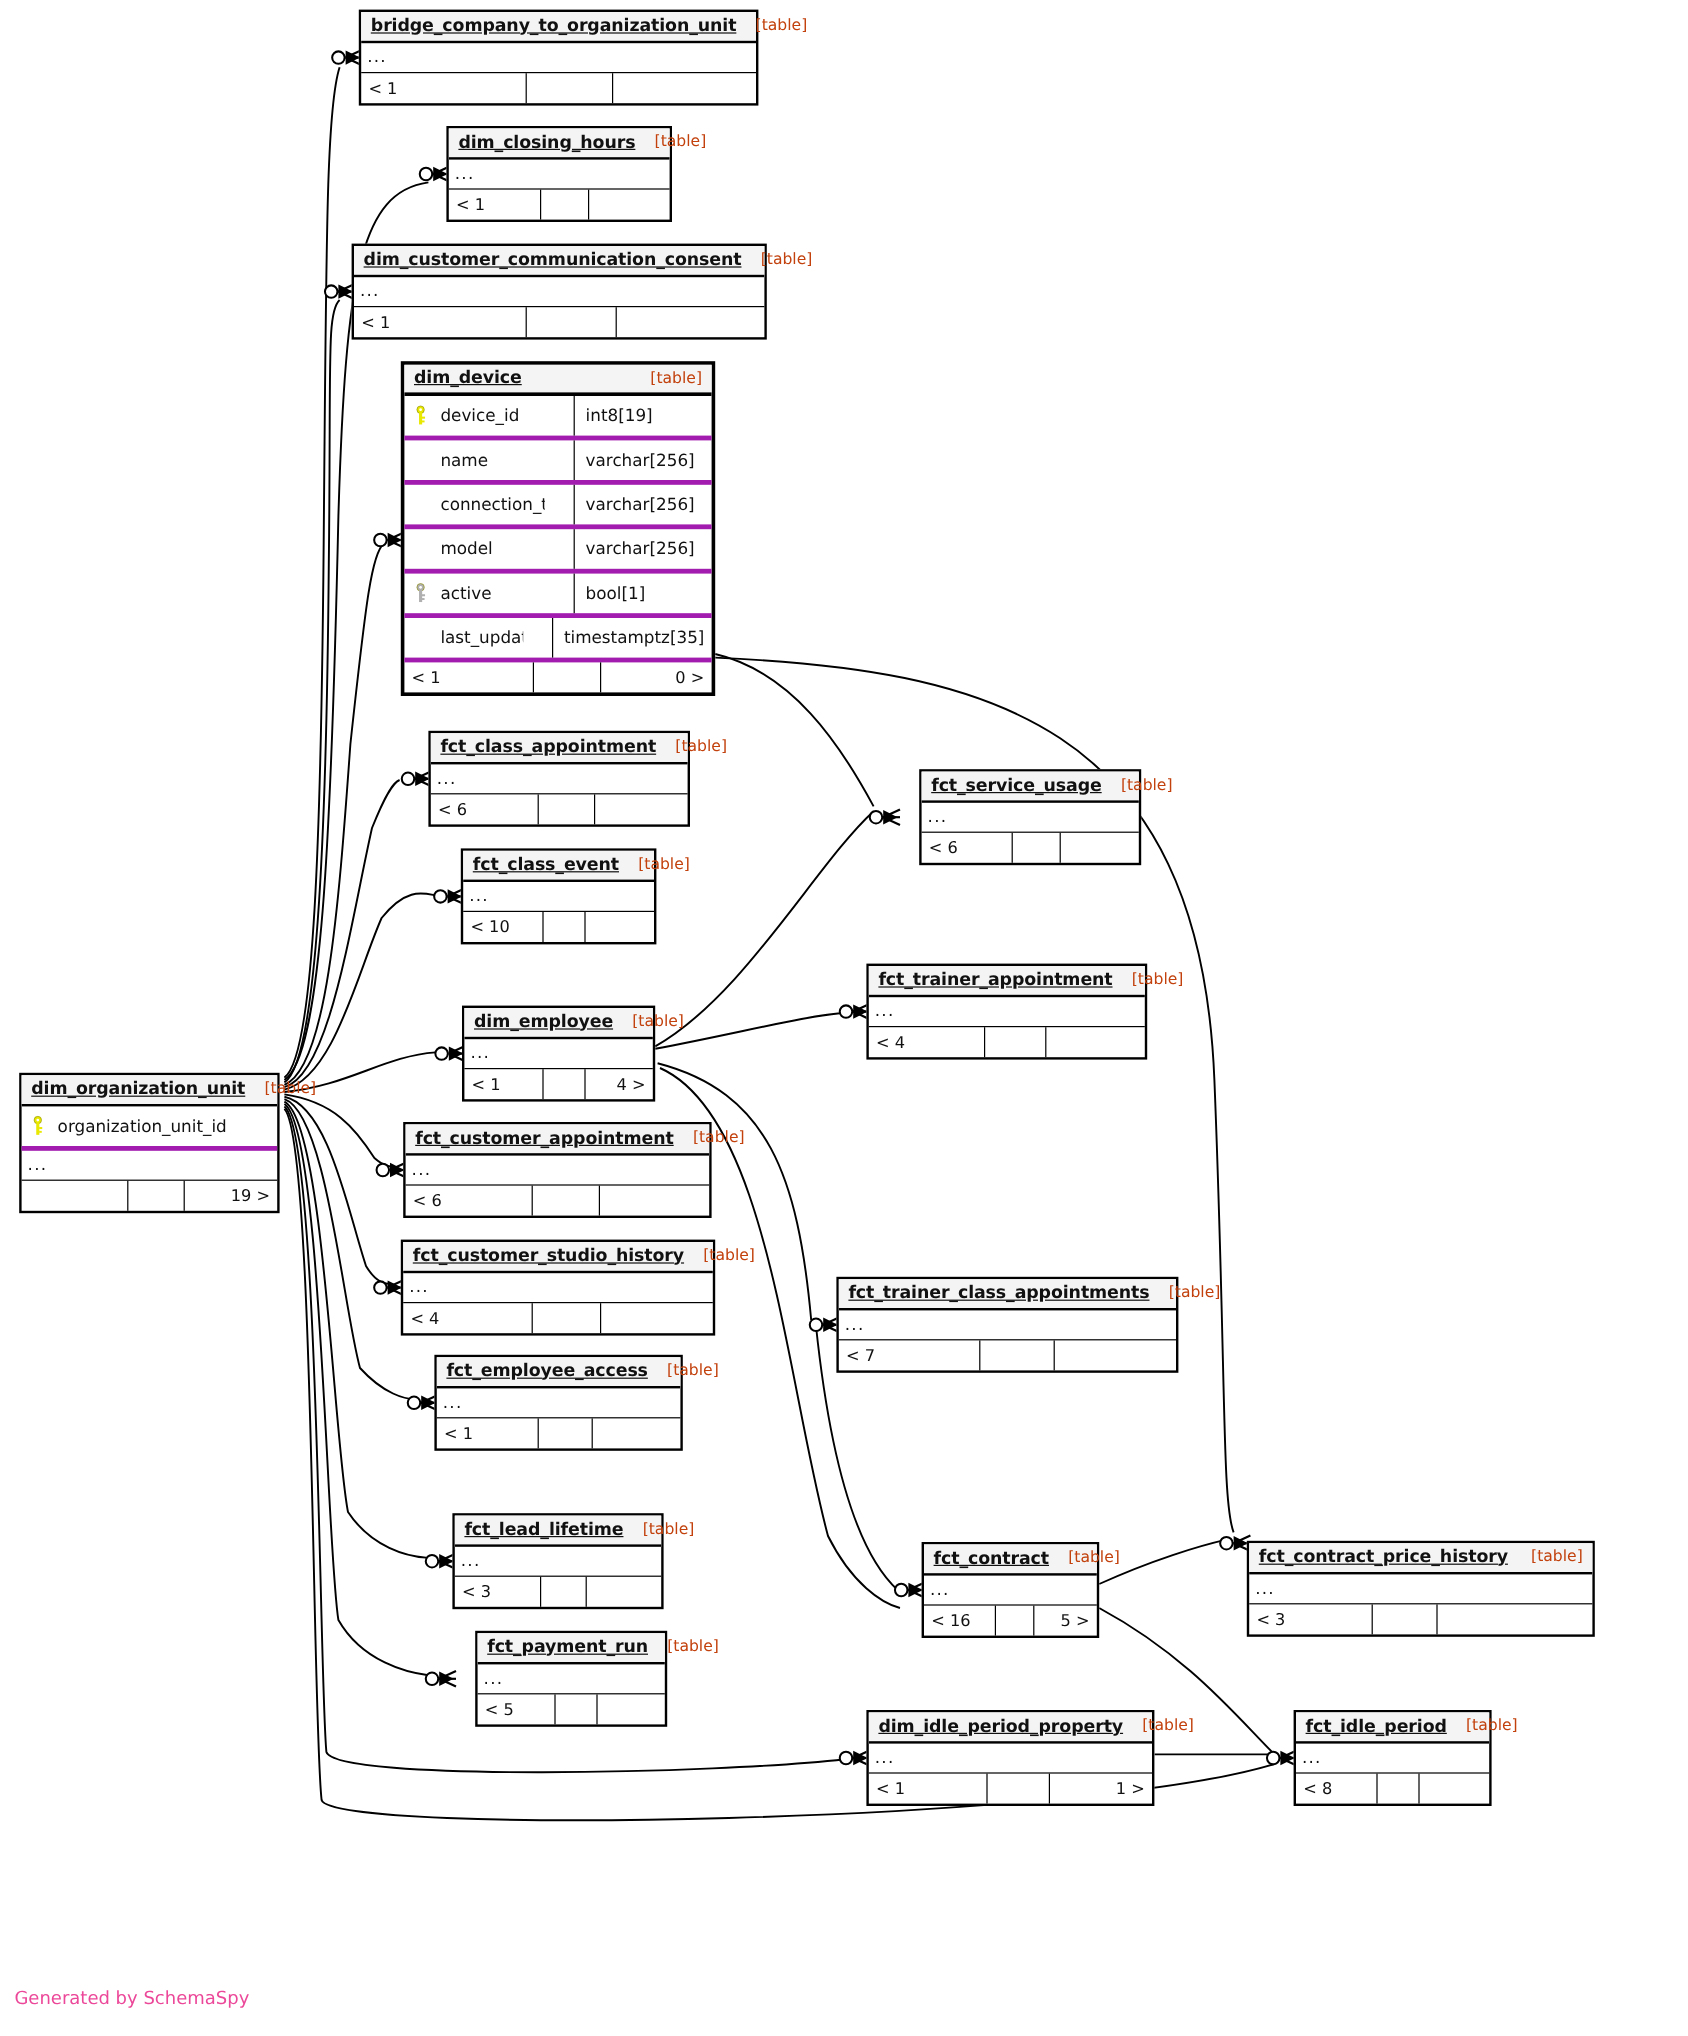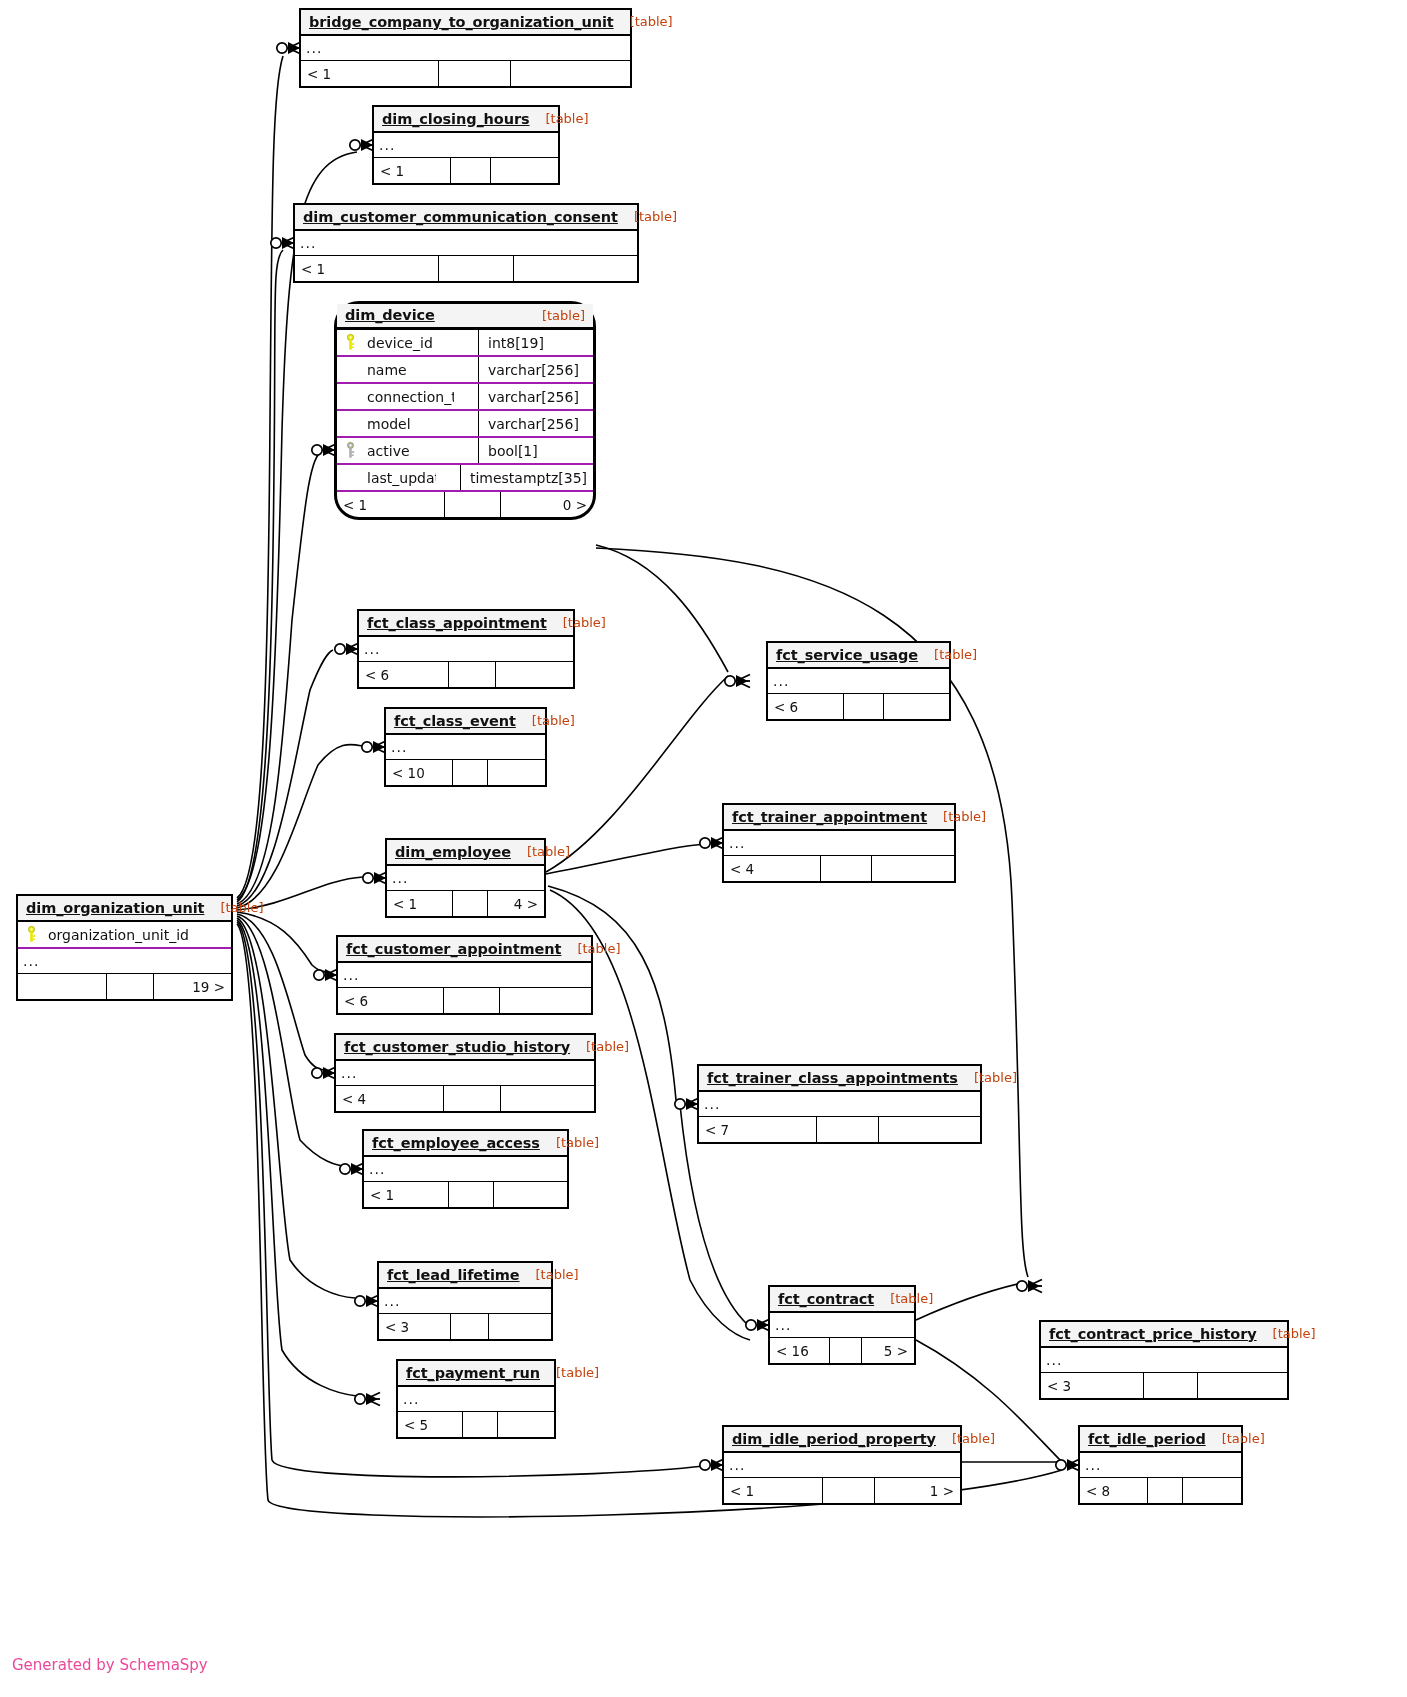--- a/index.html
+++ b/index.html
@@ -63,22 +63,22 @@
   .node-title .ttype {
     font-size: 13px;
     color: #c2410c;
     font-weight: normal;
     margin-left: 16px;
     white-space: nowrap;
   }
   .row {
     display: flex;
     align-items: center;
-    height: 27px;
-    border-bottom: 2px solid #a21caf;
+    height: 37px;
+    border-bottom: 4px solid #a21caf;
     box-sizing: border-box;
     font-size: 14px;
   }
   .row:last-child {
     border-bottom: none;
   }
   .row .keycell {
     width: 26px;
     flex: 0 0 26px;
     text-align: center;
@@ -128,21 +128,21 @@
     padding: 0 6px;
     overflow: hidden;
     white-space: nowrap;
   }
   .footer-row .fcell:last-child {
     border-right: none;
   }
   .footer-row .fcell.left { justify-content: flex-start; }
   .footer-row .fcell.right { justify-content: flex-end; }
   .footer-row .fcell.mid { justify-content: center; }
-  .node.thick { border-width: 3px; border-radius: 25px; }
+  .node.thick { border-width: 3px; }
   .node.thick .node-title { border-bottom-width: 3px; }
   .credit {
     position: absolute;
     left: 12px;
     top: 1656px;
     font-size: 15px;
     color: #ec4899;
     white-space: nowrap;
   }
   svg.keyicon { overflow: visible; }
@@ -529,21 +529,21 @@
           <span class="tname">fct_employee_access</span>
           <span class="ttype">[table]</span>
         </div>
         <div class="ellipsis-row">...</div>
         <div class="footer-row">
           <span class="fcell left" style="width:85px">&lt; 1</span>
           <span class="fcell mid" style="width:45px"></span>
           <span class="fcell right" style="width:73px"></span>
         </div>
       </div>
-      <div class="node" style="left: 1039px; top: 1320px; width: 250px;">
+      <div class="node" style="left: 1039px; top: 1284px; width: 290px;">
         <div class="node-title">
           <span class="tname">fct_contract_price_history</span>
           <span class="ttype">[table]</span>
         </div>
         <div class="ellipsis-row">...</div>
         <div class="footer-row">
           <span class="fcell left" style="width:103px">&lt; 3</span>
           <span class="fcell mid" style="width:54px"></span>
           <span class="fcell right" style="width:89px"></span>
         </div>

